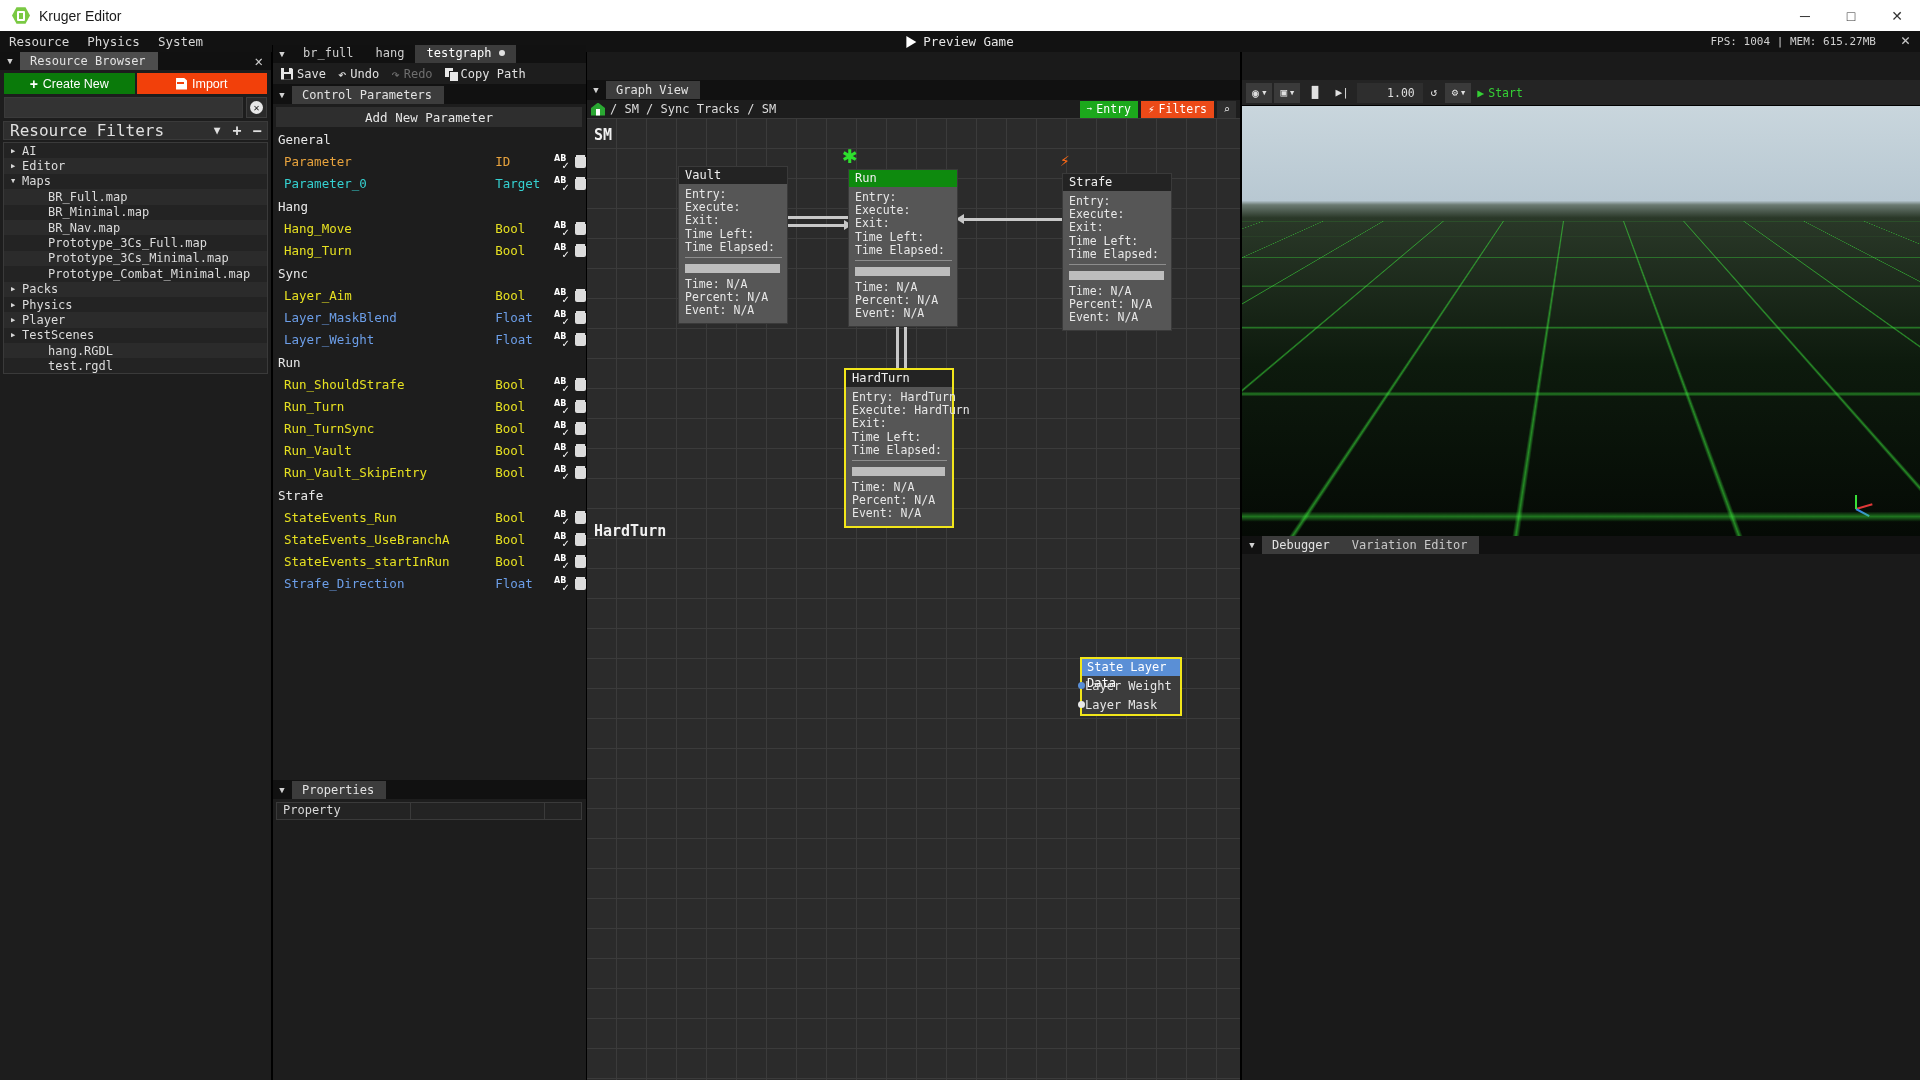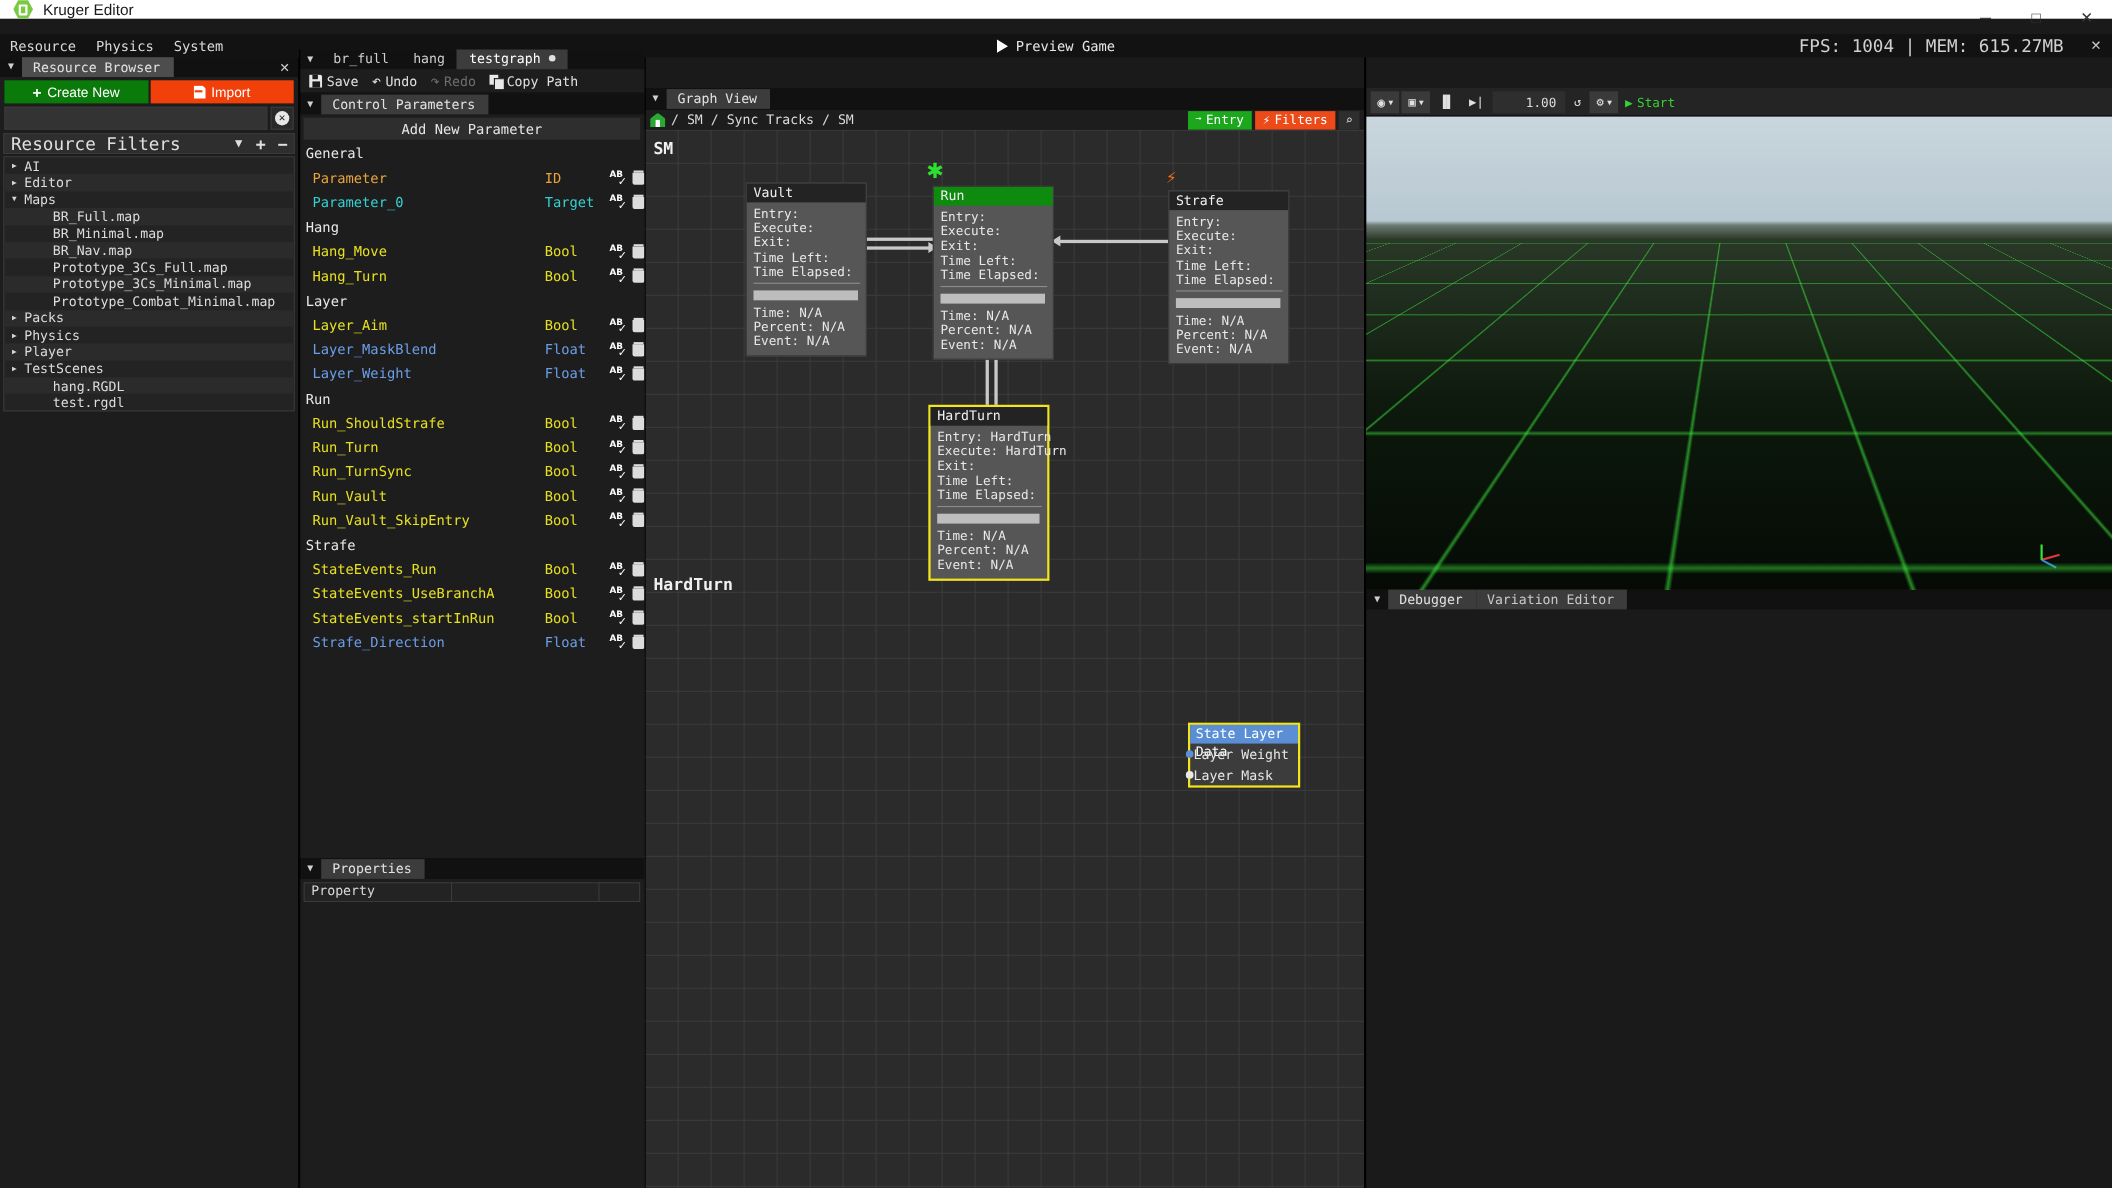--- a/index.html
+++ b/index.html
@@ -6,21 +6,21 @@
   html, body {
     width: 1920px; height: 1080px;
     background: #1a1a1a;
     font-family: "DejaVu Sans Mono", monospace;
     overflow: hidden;
   }
   body { position: relative; }
 
   
   .titlebar {
-    position: absolute; left: 0; top: 0; width: 1920px; height: 17px;
+    position: absolute; left: 0; top: 0; width: 1920px; height: 31px;
     background: #ffffff; display: flex; align-items: center;
   }
   .tb-logo {
     width: 18px; height: 18px; margin-left: 12px; margin-right: 9px;
     position: relative; flex: none;
   }
   .tb-logo .hex {
     position: absolute; inset: 0; background: #7ac943;
     clip-path: polygon(25% 4%, 75% 4%, 100% 50%, 75% 96%, 25% 96%, 0% 50%);
   }
@@ -48,21 +48,21 @@
     position: absolute; left: 50%; transform: translateX(-50%); top: 31px;
     height: 21px; display: flex; align-items: center; gap: 7px;
     font-size: 12.5px; color: #e6e6e6;
   }
   .play-tri {
     width: 0; height: 0; border-left: 10px solid #ffffff;
     border-top: 6px solid transparent; border-bottom: 6px solid transparent;
   }
   .fps-readout {
     position: absolute; right: 44px; top: 31px; height: 21px; line-height: 21px;
-    font-size: 16px; color: #d0d0d0;
+    font-size: 11px; color: #d0d0d0;
   }
   .menubar-close {
     position: absolute; right: 10px; top: 31px; height: 21px; line-height: 19px;
     font-size: 15px; color: #c8c8c8;
   }
 
   
   .panel-head {
     height: 18px; background: #111111; display: flex; align-items: center;
   }
@@ -583,21 +583,21 @@
         </span>
       </div>
       <div class="param-row">
         <span class="param-name c-yellow">Hang_Turn</span>
         <span class="param-type c-yellow">Bool</span>
         <span class="param-acts">
           <span class="ic-ab">AB<span class="chk">✓</span></span>
           <span class="ic-trash"></span>
         </span>
       </div>
-      <div class="param-group">Layer</div>
+      <div class="param-group">Sync</div>
       <div class="param-row">
         <span class="param-name c-yellow">Layer_Aim</span>
         <span class="param-type c-yellow">Bool</span>
         <span class="param-acts">
           <span class="ic-ab">AB<span class="chk">✓</span></span>
           <span class="ic-trash"></span>
         </span>
       </div>
       <div class="param-row">
         <span class="param-name c-blue">Layer_MaskBlend</span>

